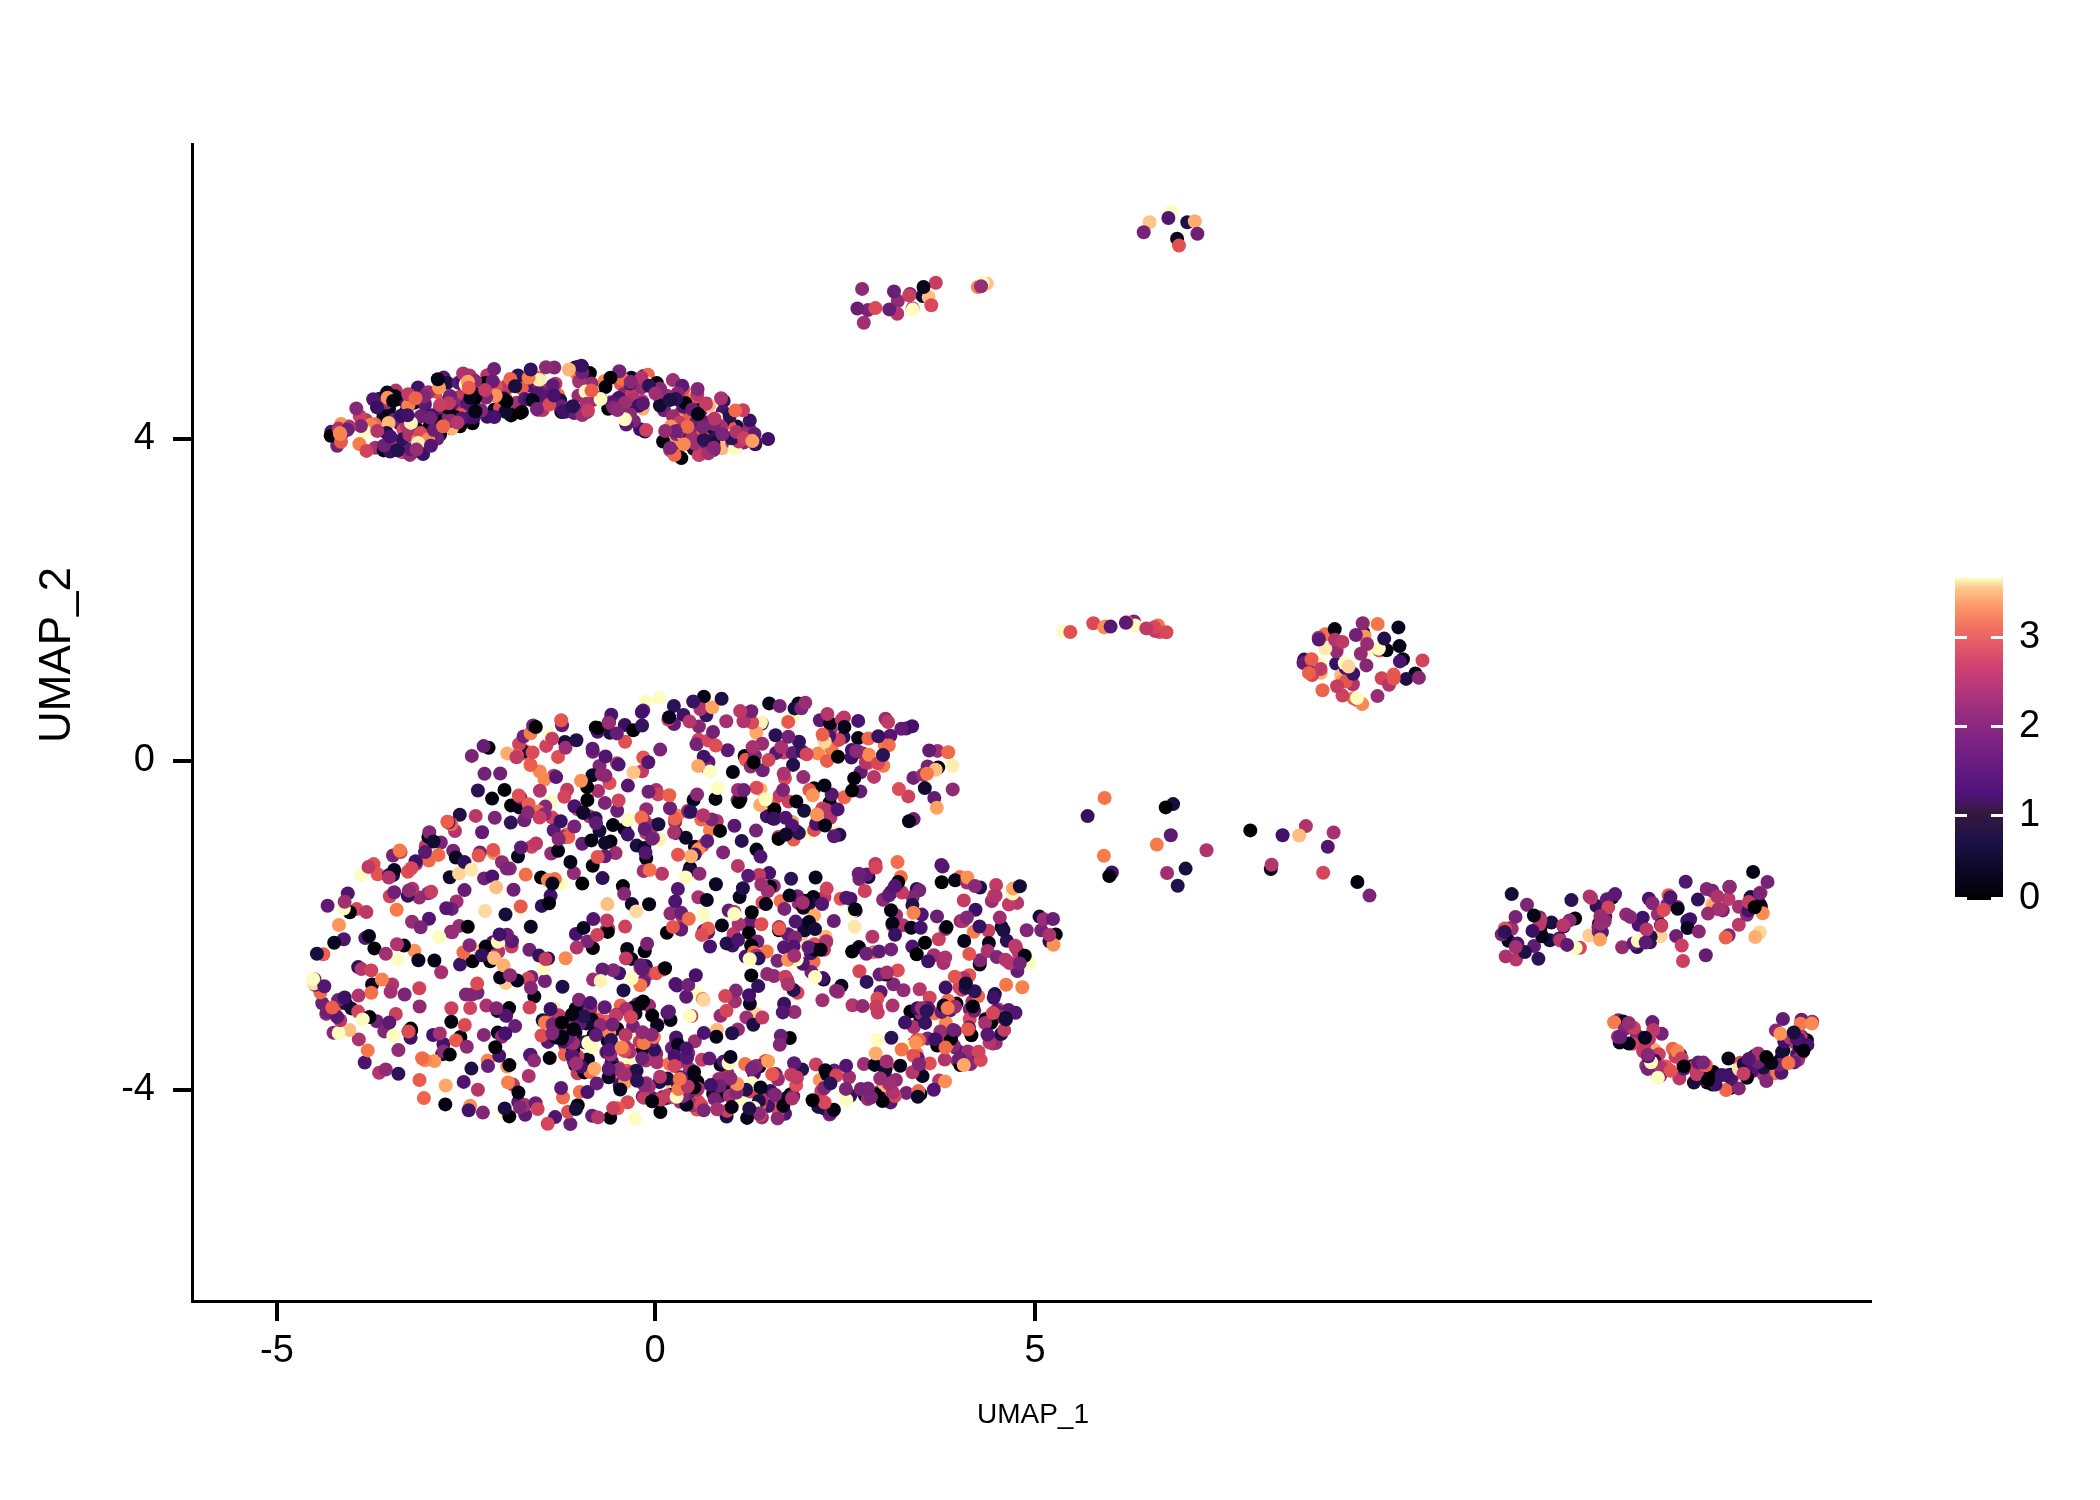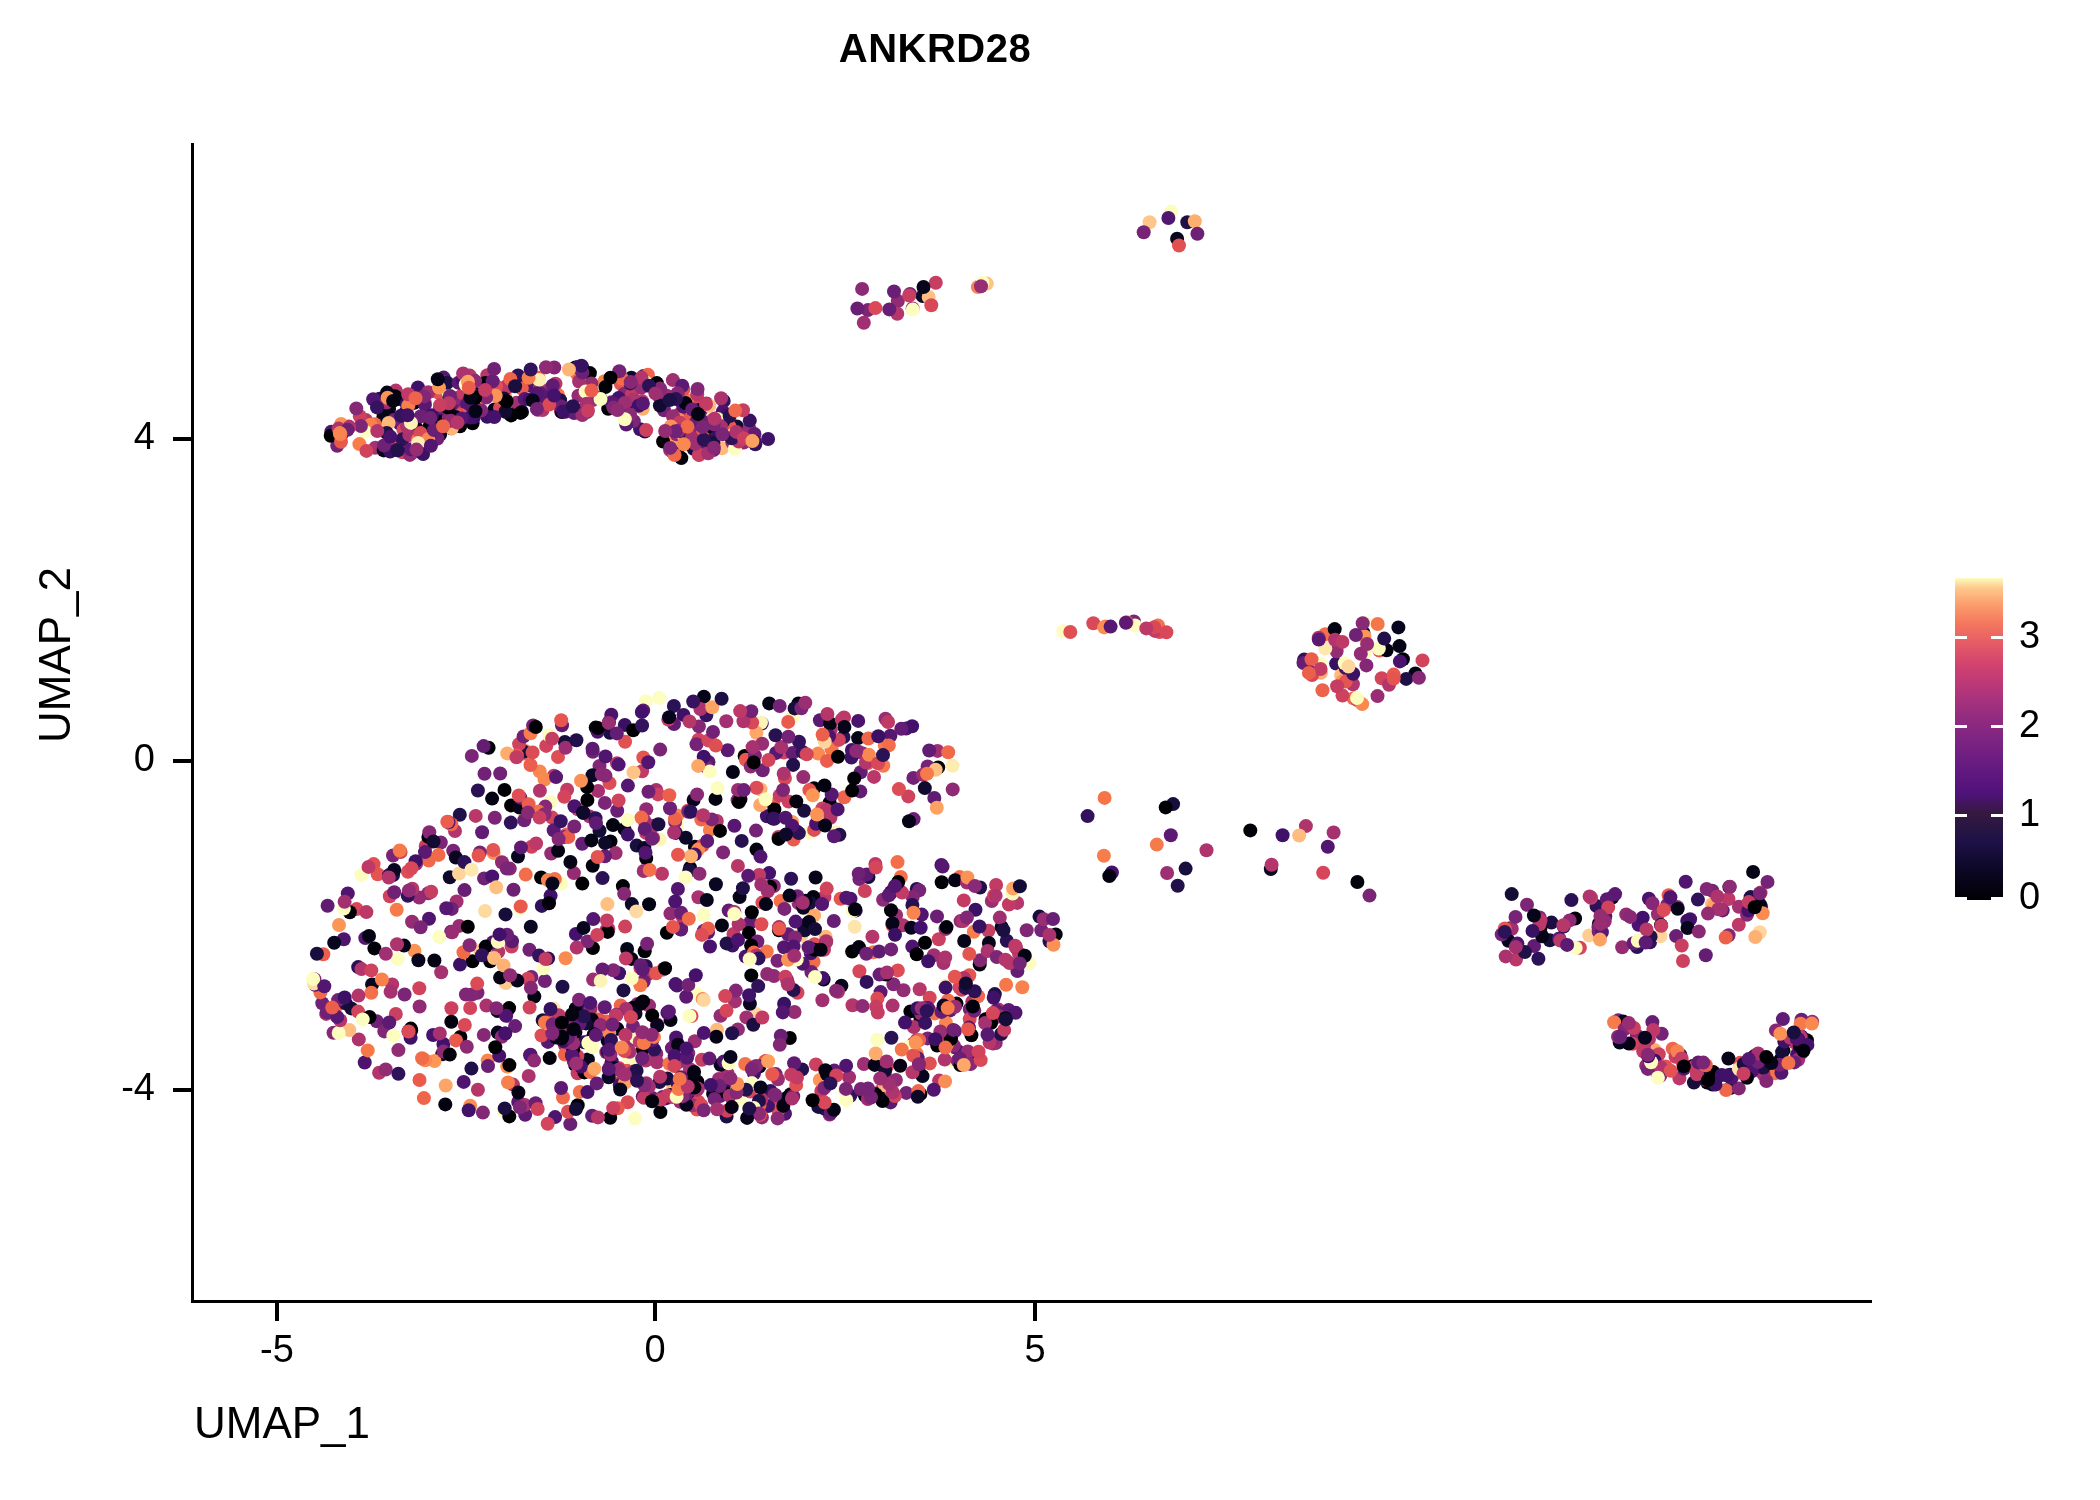--- a/index.html
+++ b/index.html
@@ -45,21 +45,21 @@
     position:absolute;width:120px;text-align:right;left:35px;
     font-size:38px;color:#000;line-height:1;
   }
   .xtick-lab{
     position:absolute;width:120px;text-align:center;top:1330px;
     font-size:38px;color:#000;line-height:1;
   }
 
   #xlab{
     position:absolute;left:194px;top:1398px;width:1678px;
-    font-size:44px;color:#000;
+    text-align:center;font-size:28px;color:#000;
   }
   #ylab{
     position:absolute;
     left:-105px;top:630px;width:320px;
     text-align:center;font-size:44px;color:#000;
     transform:rotate(-90deg);transform-origin:center center;
   }
 
   
   #scatter{
@@ -97,21 +97,20 @@
   .legend-tickmark.right{left:36px;}
   .legend-lab{
     position:absolute;left:64px;font-size:38px;color:#000;line-height:1;
   }
 </style>
 </head>
 <body>
 
 <div id="root">
 
-  <div id="plot-title">ANKRD28</div>
 
   <div id="axis-line-y"></div>
   <div id="axis-line-x"></div>
 
   <div class="ytick-mark" style="top:437px"></div>
   <div class="ytick-mark" style="top:759px"></div>
   <div class="ytick-mark" style="top:1088px"></div>
   <div class="ytick-lab" style="top:417px">4</div>
   <div class="ytick-lab" style="top:739px">0</div>
   <div class="ytick-lab" style="top:1068px">-4</div>

